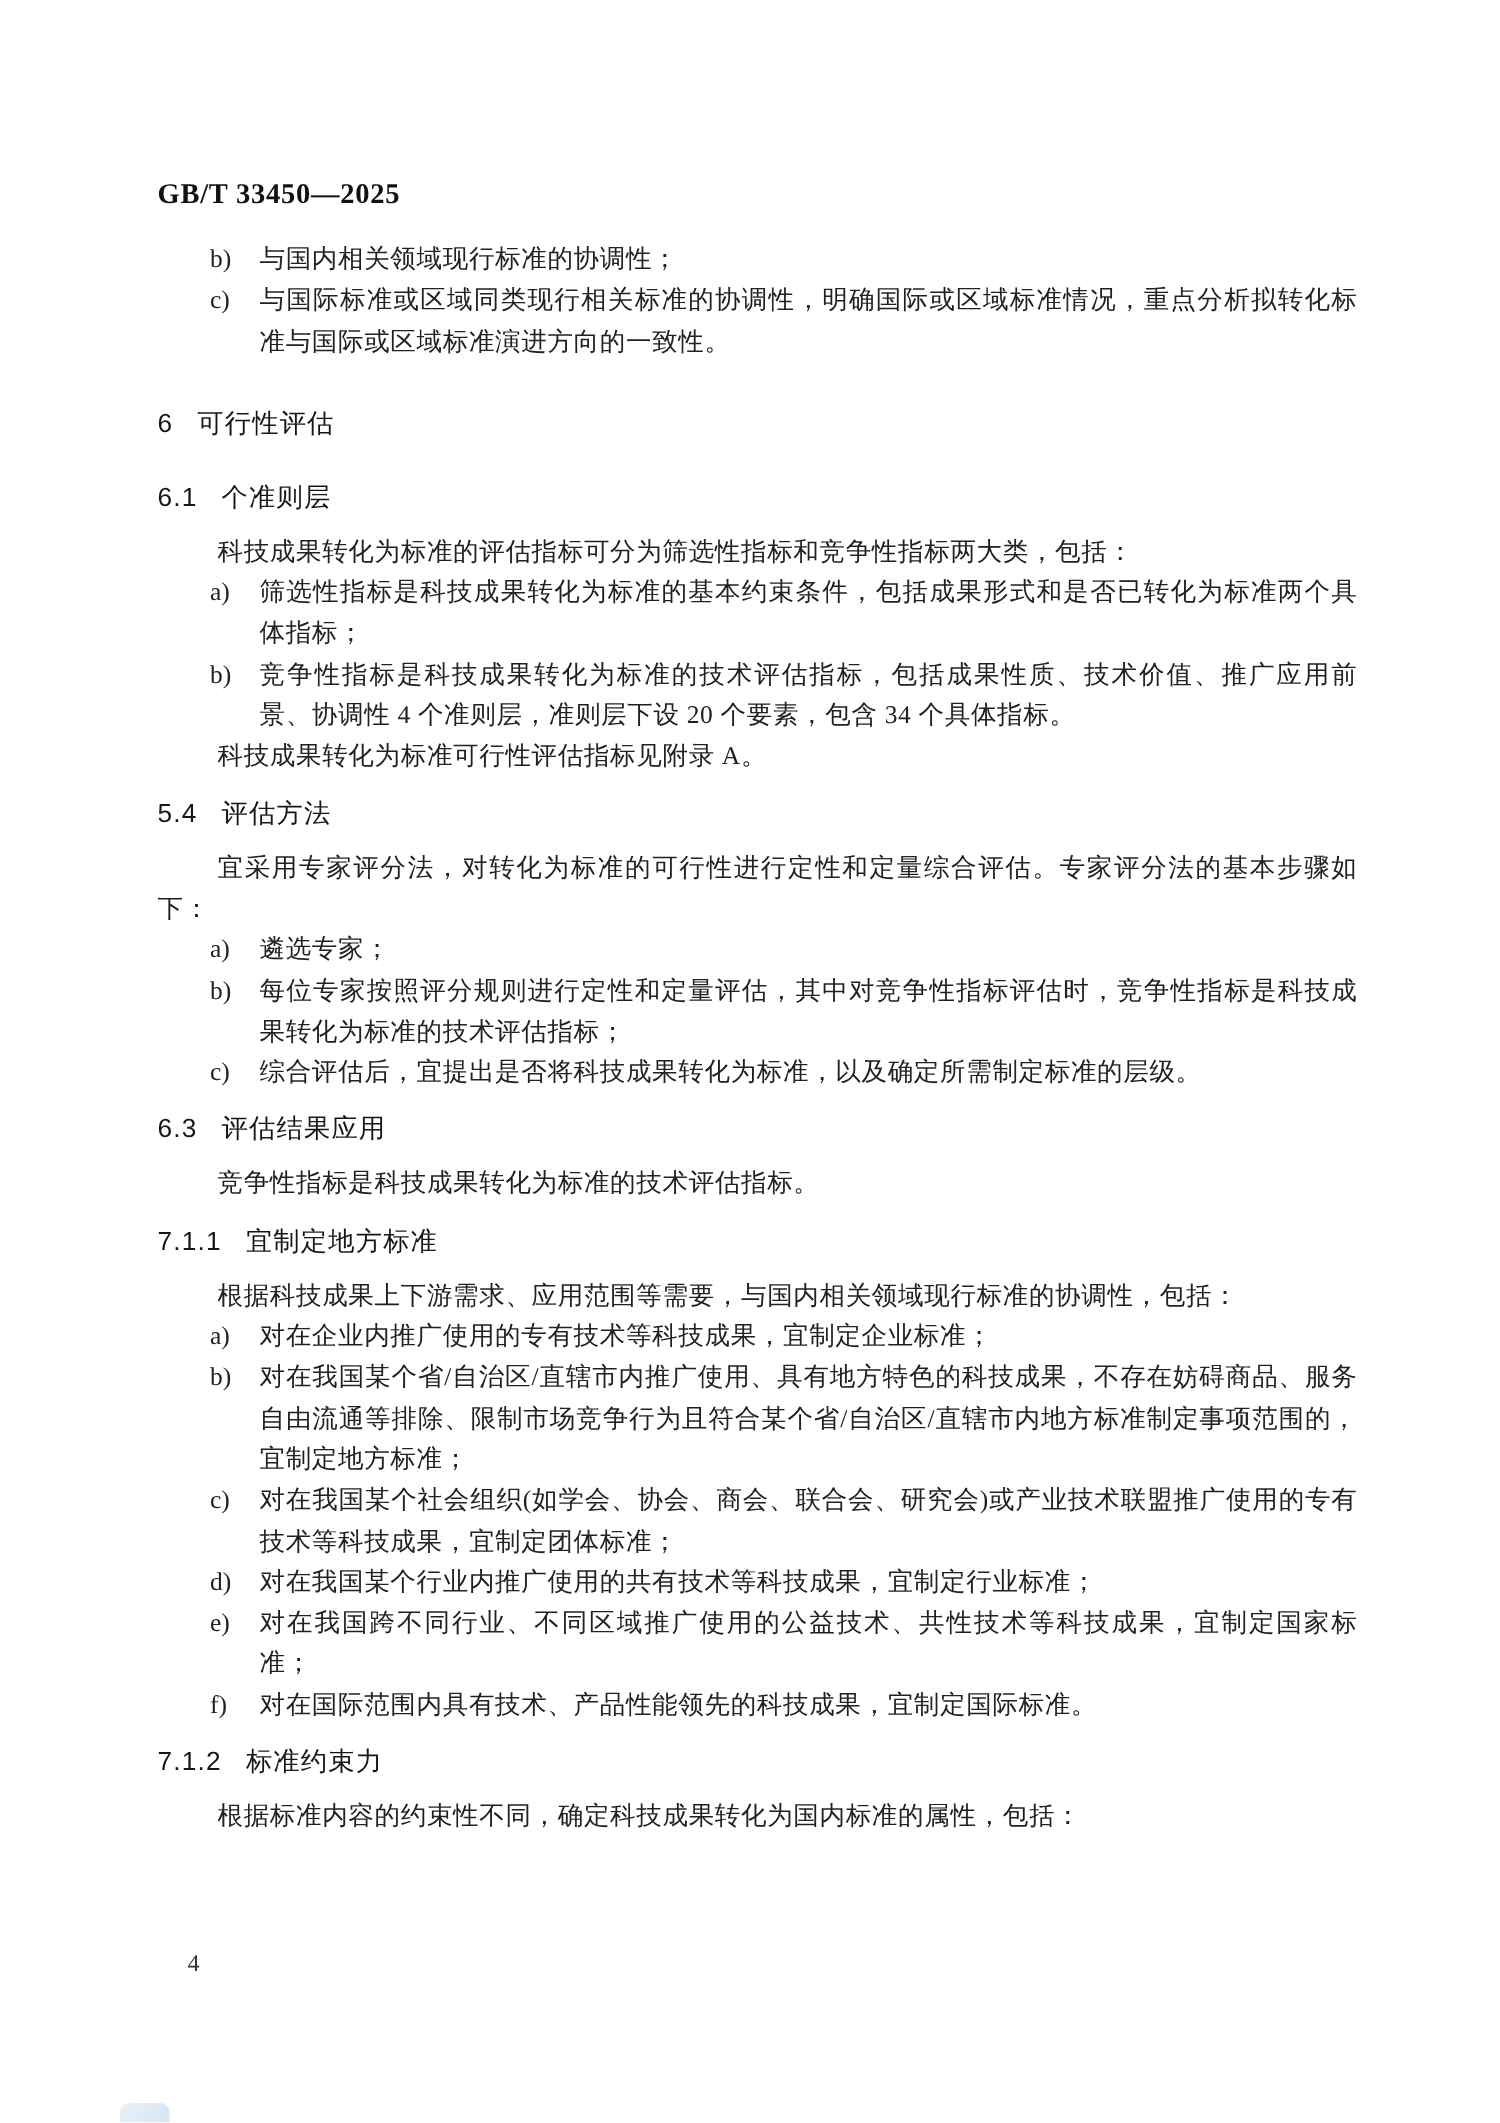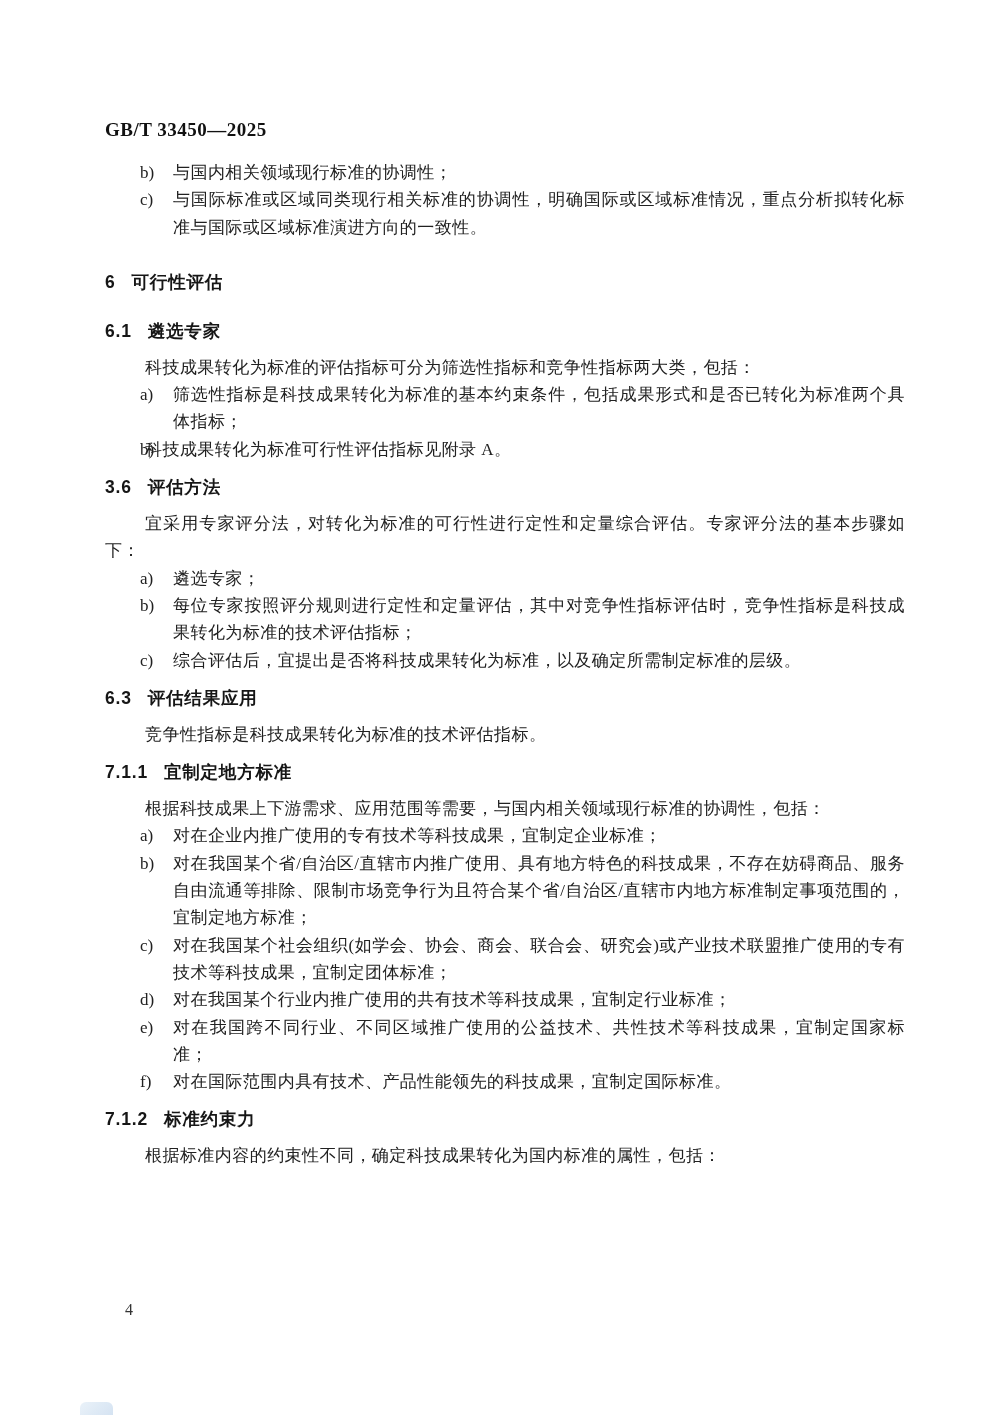--- a/index.html
+++ b/index.html
@@ -54,21 +54,21 @@
   }
   .li-label {
     position: absolute;
     left: 35px;
     top: 0;
     letter-spacing: 0;
     font-family: "Liberation Serif", "DejaVu Serif", serif;
   }
   h2.clause-h, h3.clause-h, h4.clause-h {
     font-family: "Liberation Sans", "DejaVu Sans", sans-serif;
-    font-weight: 700;
+    font-weight: 400;
     font-size: 17.5px;
     line-height: 27px;
     color: #161616;
     letter-spacing: 0.8px;
   }
   h2.clause-h { margin: 28px 0 22px 0; }
   h3.clause-h { margin: 11px 0 9px 0; }
   h4.clause-h { margin: 11px 0 9px 0; }
   .h-num { margin-right: 16px; }
   .page-num {
@@ -107,39 +107,40 @@
         <span class="li-label">c)</span>
         <span class="li-text">与国际标准或区域同类现行相关标准的协调性，明确国际或区域标准情况，重点分析拟转化标准与国际或区域标准演进方向的一致性。</span>
       </li>
     </ul>
 
     <h2 class="clause-h">
       <span class="h-num">6</span><span class="h-title">可行性评估</span>
     </h2>
 
     <h3 class="clause-h">
-      <span class="h-num">6.1</span><span class="h-title">遴选专家</span>
+      <span class="h-num">6.1</span><span class="h-title">个准则层</span>
     </h3>
 
     <p class="para">科技成果转化为标准的评估指标可分为筛选性指标和竞争性指标两大类，包括：</p>
 
     <ul class="clause-list">
       <li>
         <span class="li-label">a)</span>
         <span class="li-text">筛选性指标是科技成果转化为标准的基本约束条件，包括成果形式和是否已转化为标准两个具体指标；</span>
       </li>
       <li>
         <span class="li-label">b)</span>
+        <span class="li-text">竞争性指标是科技成果转化为标准的技术评估指标，包括成果性质、技术价值、推广应用前景、协调性 4 个准则层，准则层下设 20 个要素，包含 34 个具体指标。</span>
       </li>
     </ul>
 
     <p class="para">科技成果转化为标准可行性评估指标见附录 A。</p>
 
     <h3 class="clause-h">
-      <span class="h-num">3.6</span><span class="h-title">评估方法</span>
+      <span class="h-num">5.4</span><span class="h-title">评估方法</span>
     </h3>
 
     <p class="para">宜采用专家评分法，对转化为标准的可行性进行定性和定量综合评估。专家评分法的基本步骤如下：</p>
 
     <ul class="clause-list">
       <li>
         <span class="li-label">a)</span>
         <span class="li-text">遴选专家；</span>
       </li>
       <li>

